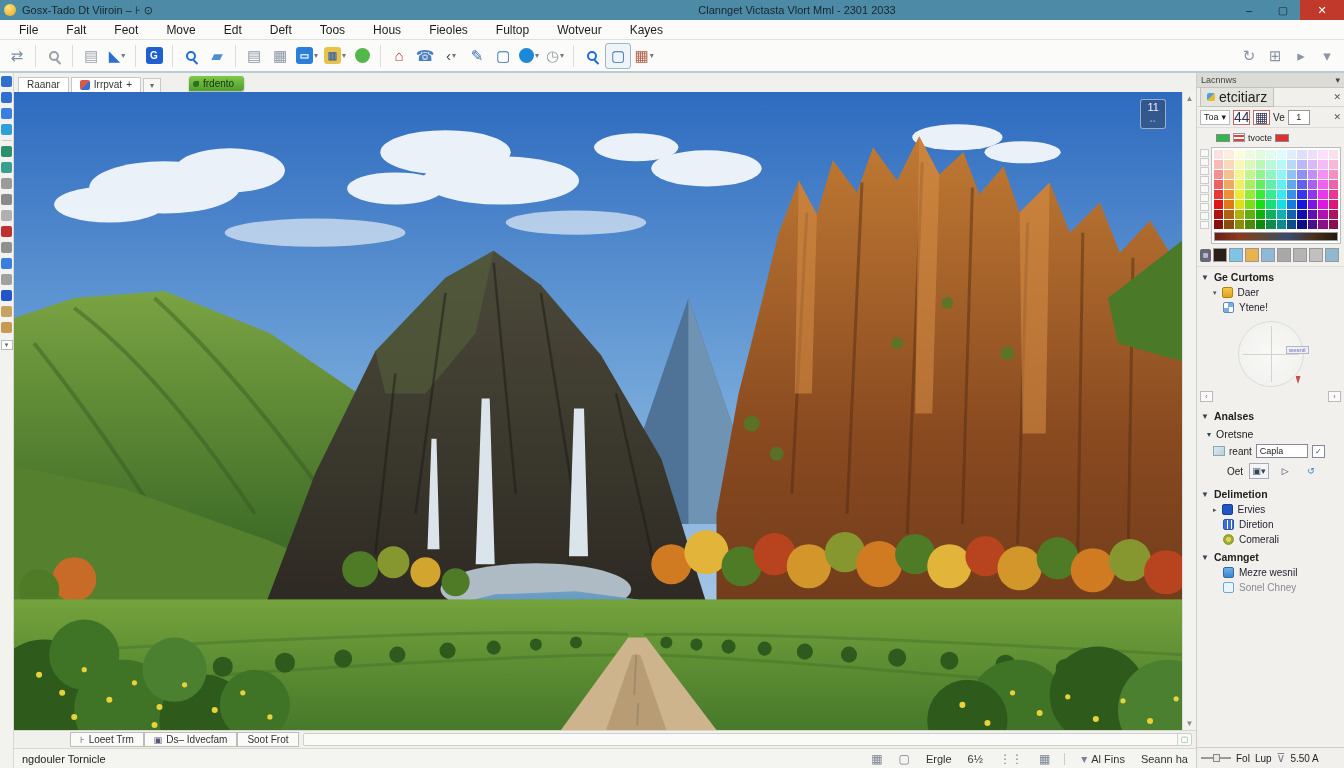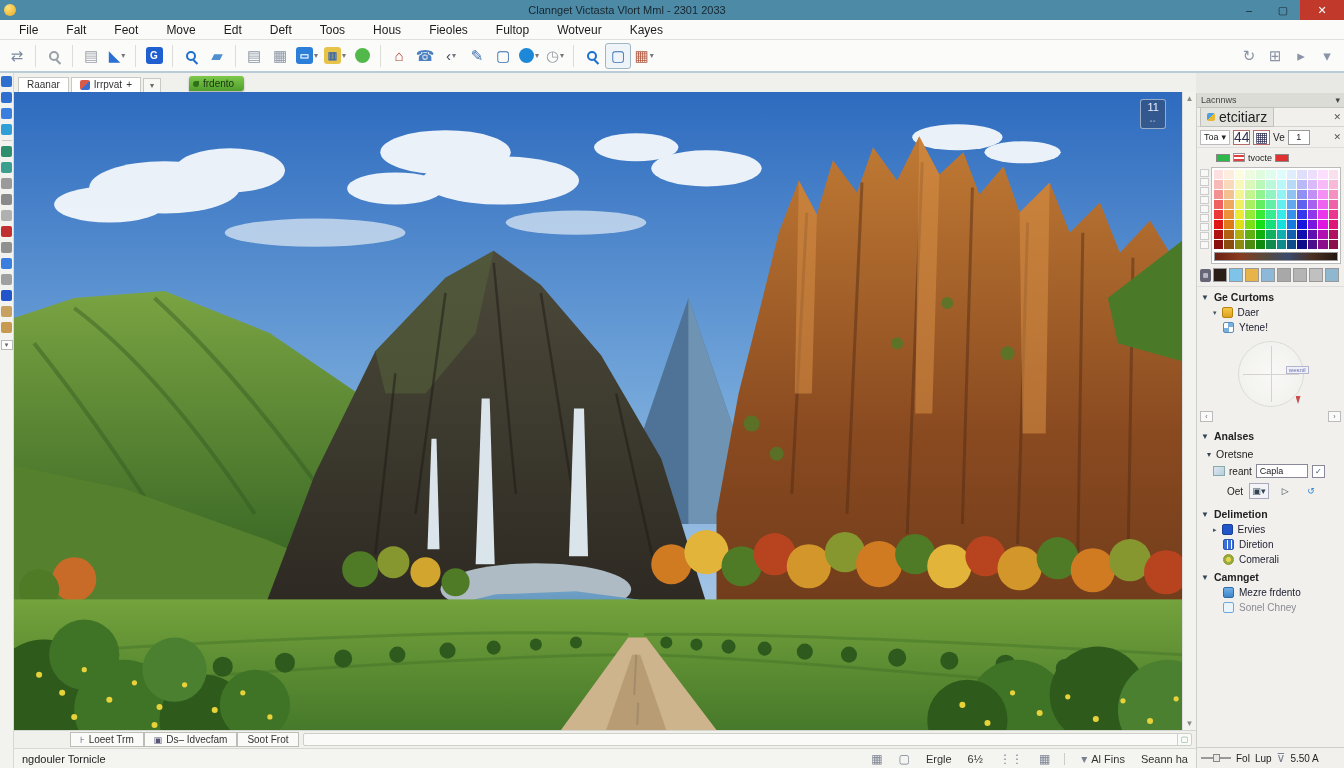--- a/index.html
+++ b/index.html
@@ -68,21 +68,21 @@
   .hscroll .endbtn { width:14px; height:11px; border-left:1px solid #cfcfca; font-size:8px; text-align:center; color:#7a8; line-height:11px; }
 
   
   .statusbar { height:20px; background:#f4f4f1; border-top:1px solid #d8d8d2; display:flex; align-items:center; padding:0 8px; font-size:11px; color:#222; }
   .statusbar .grow { flex:1; }
   .sb-item { margin-left:16px; color:#333; display:flex; align-items:center; gap:4px; }
   .sb-ico { color:#7a8290; font-size:12px; }
   .sb-sep { width:1px; height:12px; background:#ccc; margin-left:14px; }
 
   
-  .right-panel { width:148px; background:#f1f0ed; border-left:1px solid #cfcfca; display:flex; flex-direction:column; font-size:10px;margin-top:20px; }
+  .right-panel { width:148px; background:#f1f0ed; border-left:1px solid #cfcfca; display:flex; flex-direction:column; font-size:10px; }
   .rp-header { height:15px; background:#dcdcd6; border-bottom:1px solid #c8c8c2; display:flex; align-items:center; justify-content:space-between; padding:0 4px; font-size:9px; color:#444; }
   .rp-tabrow { height:19px; display:flex; align-items:center; border-bottom:1px solid #d5d5d0; padding:0 3px; gap:4px; }
   .rp-tab { background:#e4e4df; border:1px solid #c2c2bc; padding:1px 6px; display:flex; align-items:center; gap:4px; font-size:14px; }
   .rp-tab .dot { width:8px; height:8px; background:linear-gradient(135deg,#4aa0e0 50%,#e8b830 50%); border-radius:2px; }
   .rp-close { margin-left:auto; color:#555; font-size:9px; }
   .rp-toolrow { height:21px; display:flex; align-items:center; gap:3px; padding:0 3px; border-bottom:1px solid #ddd; }
   .rp-dd { border:1px solid #bbb; background:#fff; padding:0 3px; font-size:9px; display:flex; gap:3px; align-items:center; height:15px; }
   .rp-ibtn { border:1px solid #b48; border:1px solid #b86a6a; background:#fdfdfc; width:17px; height:15px; font-size:14px; text-align:center; line-height:13px; color:#335; }
   .rp-input { border:1px solid #999; background:#fff; width:22px; height:15px; font-size:9px; text-align:center; line-height:13px; }
 
@@ -133,20 +133,21 @@
   .rp-act.plain { border-color:transparent; background:none; }
   .rp-bottom { height:21px; border-top:1px solid #cfcfca; display:flex; align-items:center; gap:5px; padding:0 4px; font-size:10px; }
   .slider { width:30px; height:2px; background:#999; position:relative; }
   .slider i { position:absolute; left:12px; top:-3px; width:7px; height:8px; background:#e8e8e4; border:1px solid #888; }
 </style>
 </head>
 <body>
 
 <div class="titlebar">
   <span class="app-ico"></span>
+  <span class="t-left">Gosx-Tado Dt Viiroin – ⊦ ⊙</span>
   <span class="t-right">Clannget Victasta Vlort Mml - 2301 2033</span>
   <span class="win-btns">
     <span class="win-btn">–</span>
     <span class="win-btn">▢</span>
     <span class="win-btn close">✕</span>
   </span>
 </div>
 
 <div class="menubar" id="menubar">
     <span class="menu-item">File</span>
@@ -780,21 +781,21 @@
           </div>
         </div>
 
       <div class="rp-sec-h">
         <span class="tri">▼</span>
           <span>Camnget</span>
       </div>
       <div id="camnget-items">
           <div class="rp-item">
             <span class="ic folder-blue"></span>
-            <span>Mezre frdento</span>
+            <span>Mezre wesnil</span>
           </div>
           <div class="rp-item muted">
             <span class="ic folder-light"></span>
             <span>Sonel Chney</span>
           </div>
         </div>
     </div>
 
     <div class="rp-bottom">
       <span class="slider">

